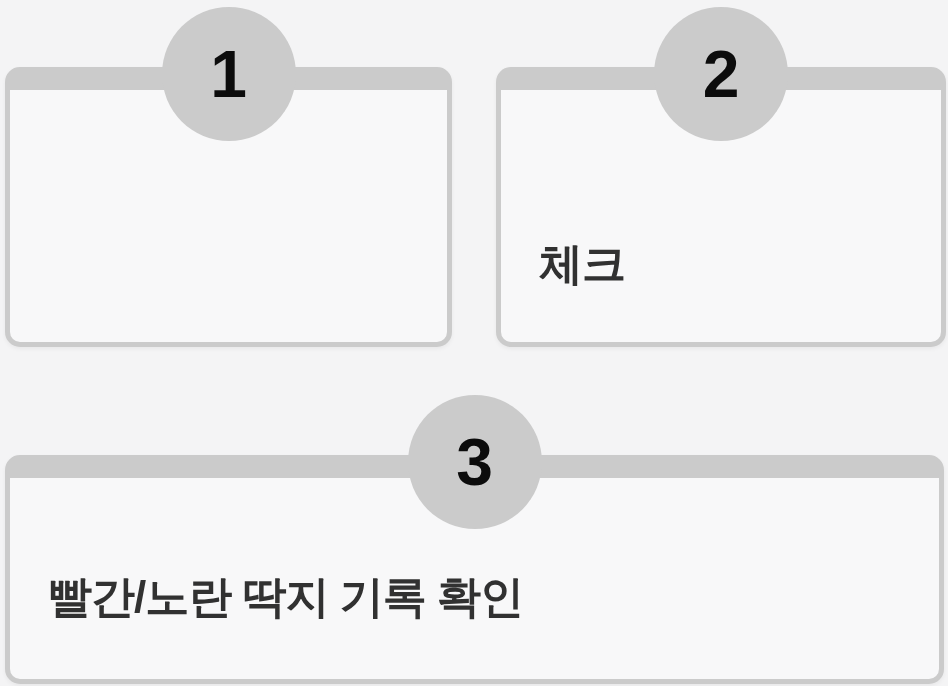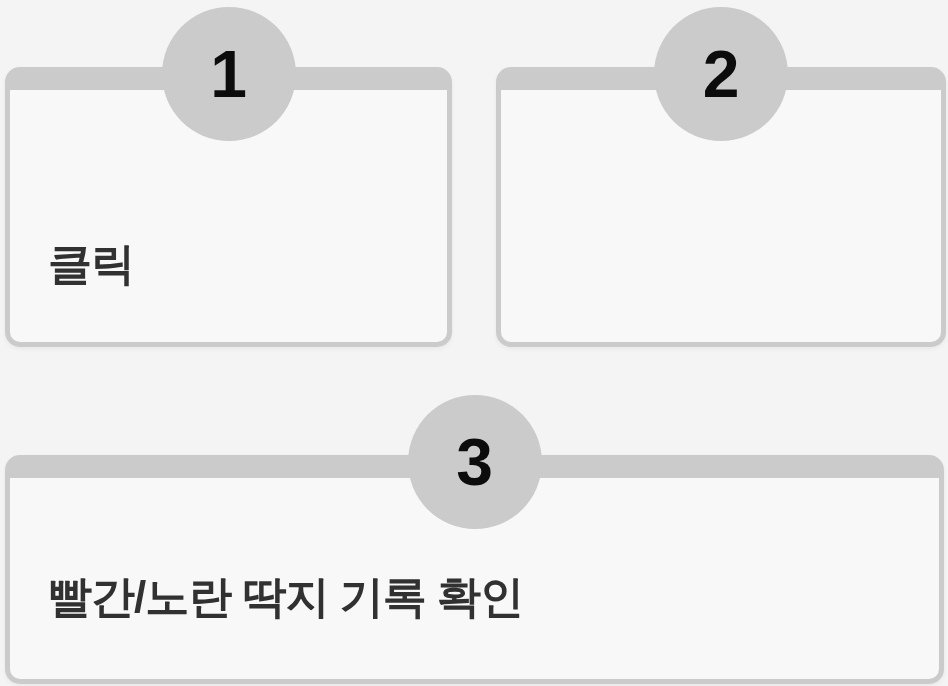--- a/index.html
+++ b/index.html
@@ -65,32 +65,32 @@
 
 <div>
 
   <section class="step step-1">
     <div class="badge">
       <span class="num">1</span>
     </div>
     <div class="card">
       <p class="label">
         <br>
-        <span>클릭</span>
       </p>
     </div>
   </section>
 
   <section class="step step-2">
     <div class="badge">
       <span class="num">2</span>
     </div>
     <div class="card">
       <p class="label">
         <br>
+        <span>체크</span>
       </p>
     </div>
   </section>
 
   <section class="step step-3">
     <div class="badge">
       <span class="num">3</span>
     </div>
     <div class="card">
       <p class="label">

